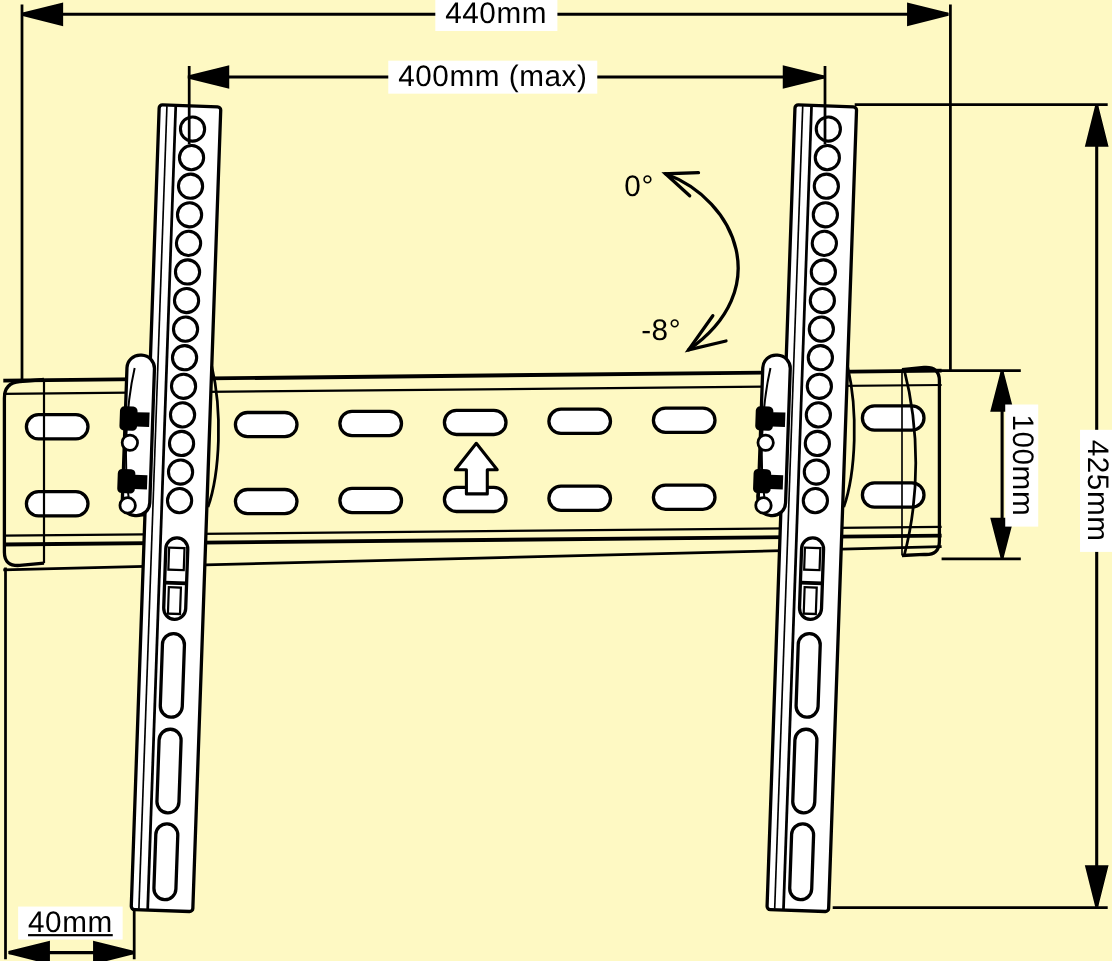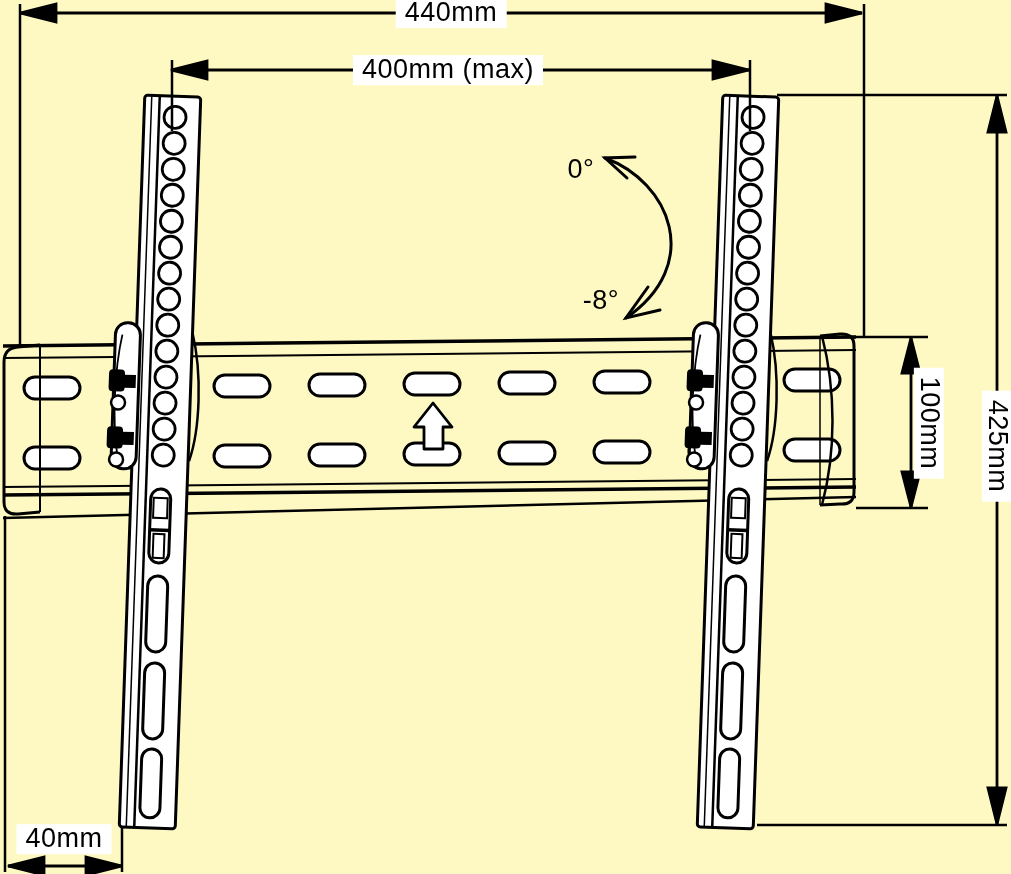--- a/index.html
+++ b/index.html
@@ -194,15 +194,15 @@
   <div class="lbl" style="left:448px; top:70px;">400mm (max)</div>
 
   <div class="lbl nobg" style="left:581px; top:170px;">0°</div>
 
   <div class="lbl nobg" style="left:601px; top:301px;">-8°</div>
 
   <div class="lbl rot" style="left:997px; top:446px;">425mm</div>
 
   <div class="lbl rot" style="left:929px; top:423px;">100mm</div>
 
-  <div class="lbl" style="left:64px; top:839px;">40mm</div>
+  <div class="lbl" style="left:64px; top:839px;text-decoration:underline;">40mm</div>
 
 </div>
 
 </body></html>

